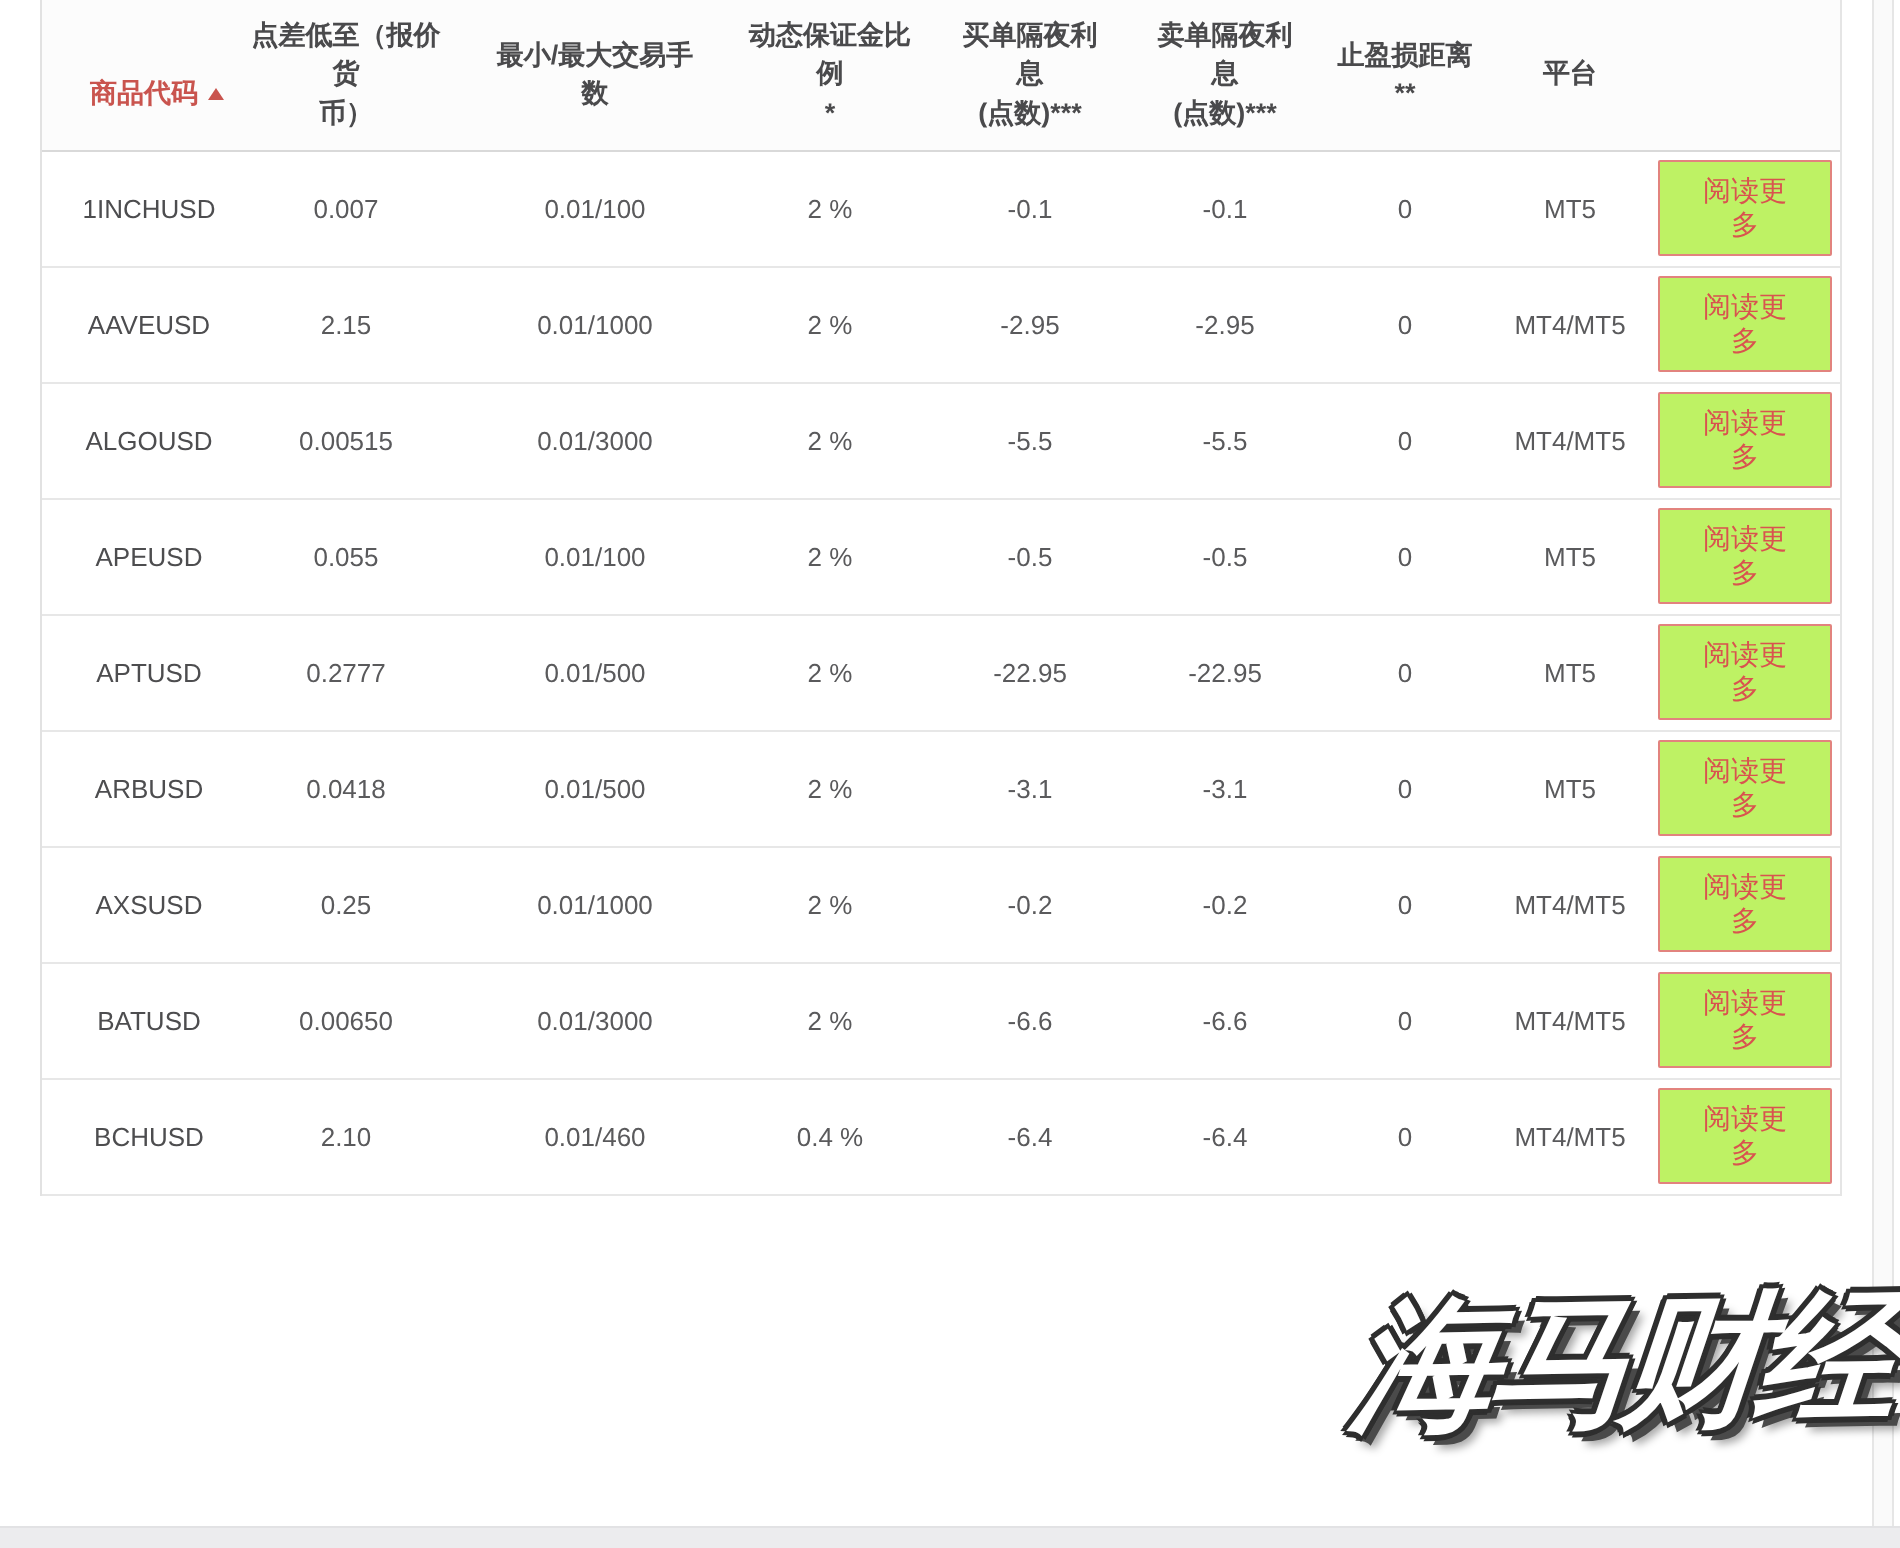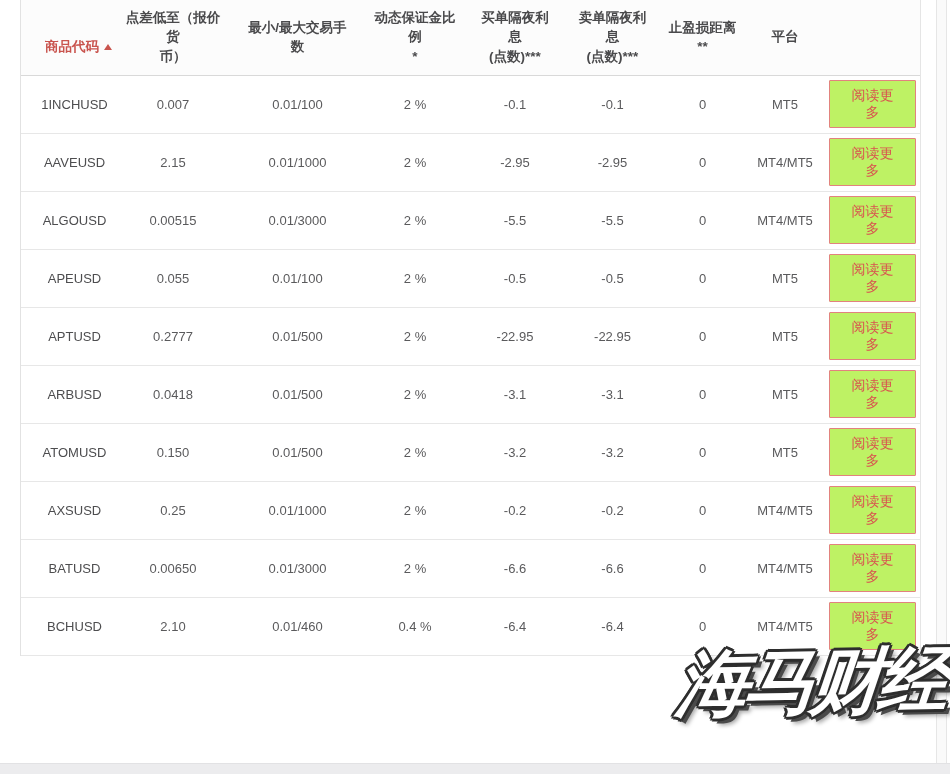--- a/index.html
+++ b/index.html
@@ -197,33 +197,20 @@
         <td>2 %</td>
         <td>-3.1</td>
         <td>-3.1</td>
         <td>0</td>
         <td>MT5</td>
         <td class="c-btn">
           <button class="read-more">阅读更多</button>
         </td>
       </tr>
         <tr class="">
-        <td class="c-code">ATOMUSD</td>
-        <td>0.150</td>
-        <td>0.01/500</td>
-        <td>2 %</td>
-        <td>-3.2</td>
-        <td>-3.2</td>
-        <td>0</td>
-        <td>MT5</td>
-        <td class="c-btn">
-          <button class="read-more">阅读更多</button>
-        </td>
-      </tr>
-        <tr class="">
         <td class="c-code">AXSUSD</td>
         <td>0.25</td>
         <td>0.01/1000</td>
         <td>2 %</td>
         <td>-0.2</td>
         <td>-0.2</td>
         <td>0</td>
         <td>MT4/MT5</td>
         <td class="c-btn">
           <button class="read-more">阅读更多</button>

